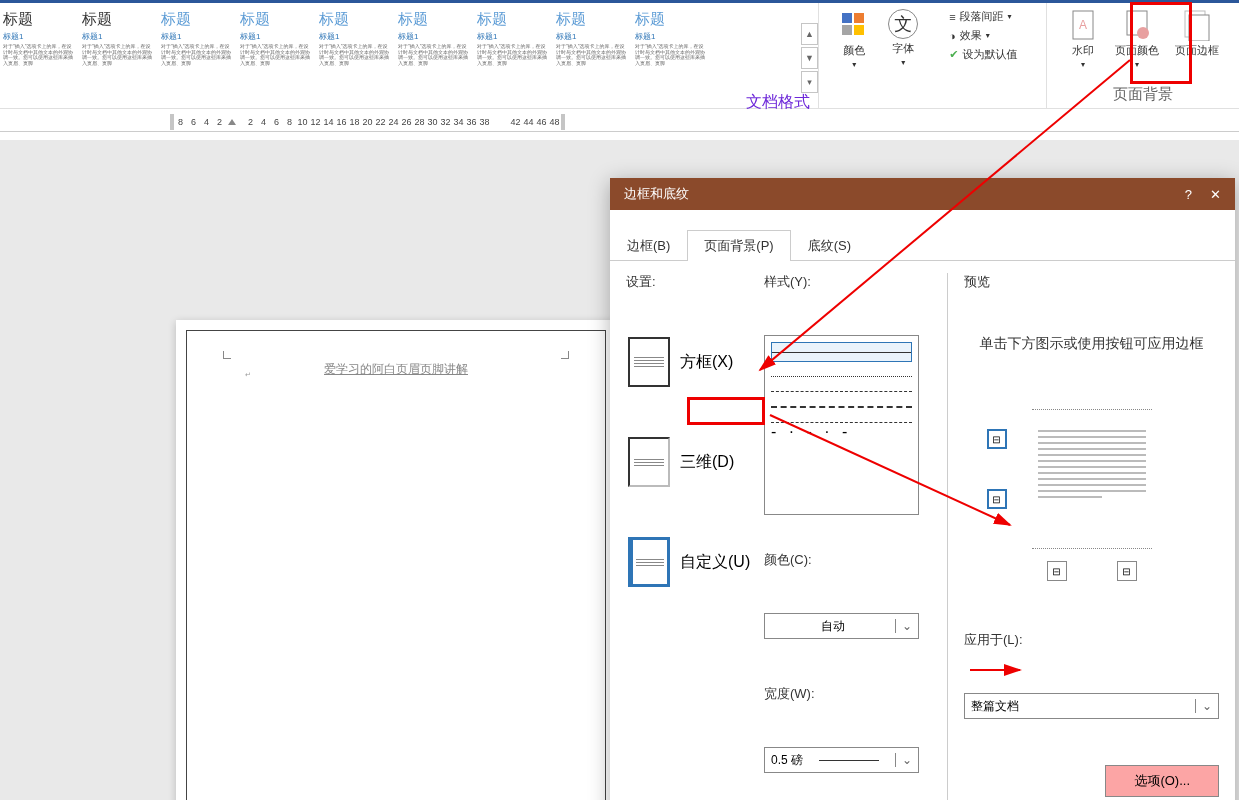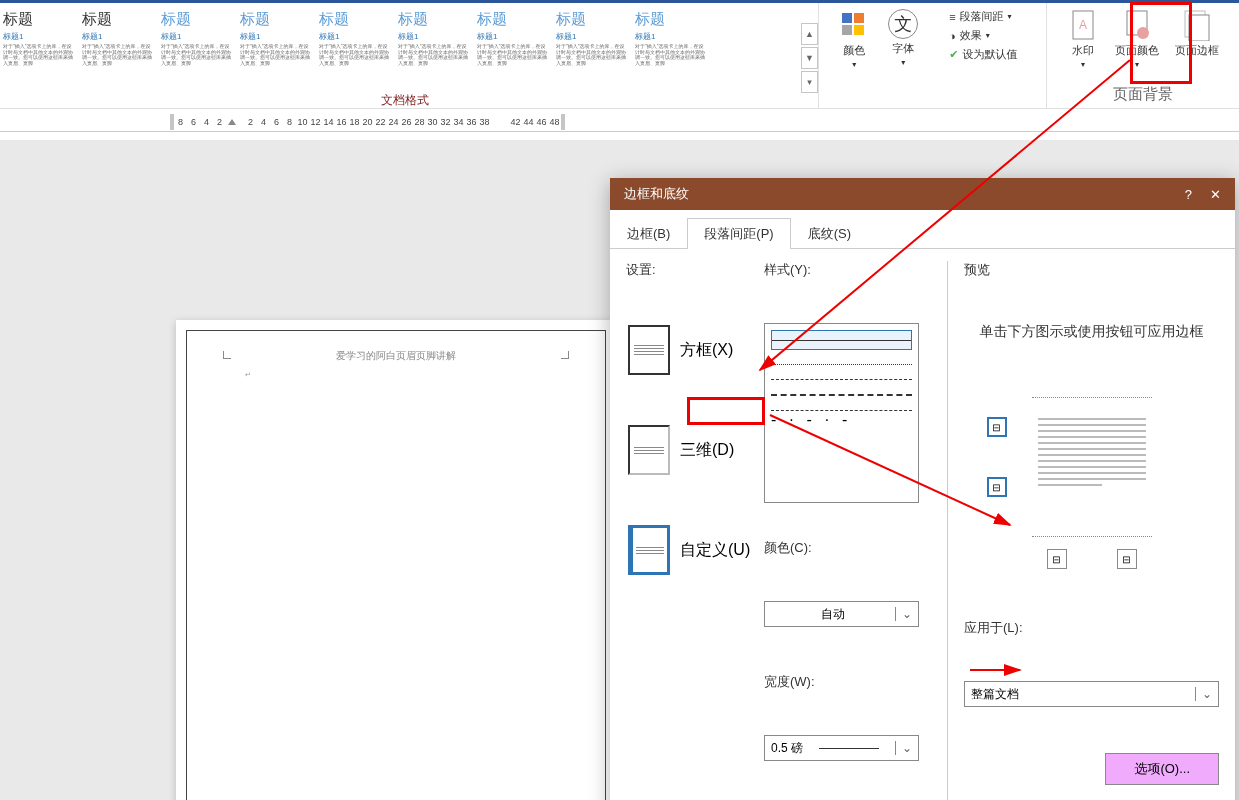--- a/index.html
+++ b/index.html
@@ -12,54 +12,54 @@
 .style-title.dark { color: #333; }
 .style-sub { font-size: 8px; color: #2e75b6; margin-bottom: 2px; }
 .style-desc { font-size: 5px; color: #666; line-height: 1.1; overflow: hidden; max-height: 40px; }
 .gallery-nav { width: 18px; display: flex; flex-direction: column; justify-content: center; gap: 2px; padding-top: 4px; }
 .gallery-nav button { height: 22px; border: 1px solid #c5c5c5; background: #fff; font-size: 9px; cursor: pointer; color: #666; }
 .ribbon-group { border-left: 1px solid #e0e0e0; padding: 4px 8px; display: flex; flex-direction: column; align-items: center; position: relative; }
 .ribbon-group-label { position: absolute; bottom: 4px; font-size: 15px; color: #666; width: 100%; text-align: center; }
 .big-btn { display: flex; flex-direction: column; align-items: center; gap: 2px; padding: 2px 6px; cursor: pointer; font-size: 11px; color: #333; }
 .big-icon { width: 32px; height: 32px; display: flex; align-items: center; justify-content: center; font-size: 24px; }
 .small-btn { display: flex; align-items: center; gap: 4px; padding: 2px 4px; cursor: pointer; font-size: 11px; color: #333; }
-.group-label-row { text-align: center; font-size: 12px; color: #7f1d1d; padding: 4px 0; border-bottom: 1px solid #e0e0e0; }
+.group-label-row { text-align: right; font-size: 16px; color: #6d28d9; padding: 4px 0; border-bottom: 1px solid #e0e0e0; }
 .doc-area { background: #e9e9e9; position: absolute; top: 140px; bottom: 0; left: 0; right: 0; }
 .ruler { height: 20px; background: #fff; border-bottom: 1px solid #ccc; position: absolute; top: 112px; left: 0; right: 0; font-size: 9px; display: flex; align-items: center; }
 .ruler-dark { background: #c5c5c5; display: inline-block; height: 16px; }
 .ruler-inner { display: flex; align-items: center; padding-left: 170px; gap: 0; }
 .ruler-tick { width: 13px; text-align: center; color: #444; }
 .page { position: absolute; left: 176px; top: 180px; width: 440px; height: 610px; background: #fff; box-shadow: 0 2px 8px rgba(0,0,0,.2); }
 .page-inner { border: 1px solid #444; margin: 10px; height: calc(100% - 20px); position: relative; }
-.header-text { text-align: center; font-size: 10px; color: #888; margin-top: 18px; }
+.header-text { text-align: center; font-size: 12px; color: #888; margin-top: 30px; text-decoration: underline; }
 .dialog { position: absolute; left: 610px; top: 178px; width: 625px; background: #fff; box-shadow: 0 4px 20px rgba(0,0,0,.3); }
 .dlg-title { background: #8b4a2b; color: #fff; height: 32px; display: flex; align-items: center; padding: 0 14px; font-size: 13px; justify-content: space-between; }
 .dlg-title-controls { display: flex; gap: 18px; align-items: center; }
-.dlg-tabs { display: flex; border-bottom: 1px solid #ccc; padding-top: 8px; }
+.dlg-tabs { display: flex; border-bottom: 1px solid #ccc; padding-top: 20px; }
 .dlg-tab { padding: 6px 16px; font-size: 13px; color: #333; cursor: pointer; border: 1px solid transparent; border-bottom: none; margin-bottom: -1px; }
 .dlg-tab.active { border-color: #ccc; background: #fff; }
 .dlg-body { padding: 12px 16px; display: flex; gap: 8px; }
 .col { display: flex; flex-direction: column; gap: 36px; }
 .col-label { font-size: 13px; color: #333; margin-bottom: 8px; }
 .setting-item { display: flex; align-items: center; gap: 10px; margin-bottom: 10px; cursor: pointer; padding: 2px; }
 .setting-icon { width: 42px; height: 50px; border: 1px solid #888; background: #fff; display: flex; align-items: center; justify-content: center; flex-direction: column; gap: 2px; padding: 4px; }
 .setting-icon.sel { border: 2px solid #2e75b6; box-shadow: inset 0 0 0 1px #2e75b6; }
 .setting-icon .line { height: 1px; background: #888; width: 100%; }
 .style-list { border: 1px solid #888; width: 155px; height: 180px; overflow-y: scroll; padding: 6px; }
 .dropdown { border: 1px solid #888; height: 26px; display: flex; align-items: center; justify-content: space-between; padding: 0 6px; font-size: 12px; width: 155px; cursor: pointer; }
 .dropdown .arrow { border-left: 1px solid #888; padding-left: 6px; color: #666; }
 .preview-box { border-left: 1px solid #ccc; padding-left: 16px; flex: 1; }
 .preview-hint { font-size: 14px; text-align: center; color: #333; margin-bottom: 20px; }
 .preview-page { position: relative; width: 210px; margin: 0 auto; }
 .preview-doc { width: 120px; height: 140px; border-top: 1px dotted #888; border-bottom: 1px dotted #888; margin: 0 auto; padding: 20px 6px; }
 .preview-doc .l { height: 2px; background: #bbb; margin-bottom: 4px; }
 .edge-btn { width: 20px; height: 20px; border: 1px solid #888; display: flex; align-items: center; justify-content: center; position: absolute; cursor: pointer; font-size: 10px; background: #fff; }
 .edge-btn.active { border: 2px solid #2e75b6; }
 .dlg-footer { display: flex; justify-content: flex-end; gap: 14px; padding: 14px 18px; border-top: 1px solid #e0e0e0; }
-.dlg-btn { padding: 6px 28px; border: 1px solid #888; background: #f0abfc; font-size: 13px; cursor: pointer; }
+.dlg-btn { padding: 6px 28px; border: 1px solid #888; background: #fca5a5; font-size: 13px; cursor: pointer; }
 .dlg-btn.primary { border: 2px solid #2e75b6; }
 .redbox { position: absolute; border: 3px solid #e00; pointer-events: none; }
 .arrow-svg { position: absolute; pointer-events: none; }
 .collapse-btn { position: absolute; right: 10px; bottom: 6px; font-size: 14px; color: #666; cursor: pointer; }
 </style>
 </head>
 <body>
 
 <div class="topbar"></div>
 
@@ -248,21 +248,21 @@
 <div class="dialog">
   <div class="dlg-title">
     <span>边框和底纹</span>
     <div class="dlg-title-controls">
       <span style="cursor:pointer">?</span>
       <span style="cursor:pointer">✕</span>
     </div>
   </div>
   <div class="dlg-tabs">
     <div class="dlg-tab">边框(B)</div>
-    <div class="dlg-tab active">段落间距(P)</div>
+    <div class="dlg-tab active">页面背景(P)</div>
     <div class="dlg-tab">底纹(S)</div>
   </div>
   <div class="dlg-body">
     <div class="col" style="width:130px">
       <div class="col-label">设置:</div>
       <div class="setting-item">
         <div class="setting-icon" style="border:2px solid #333">
             <div class="line"></div>
             <div class="line"></div>
             <div class="line"></div>

